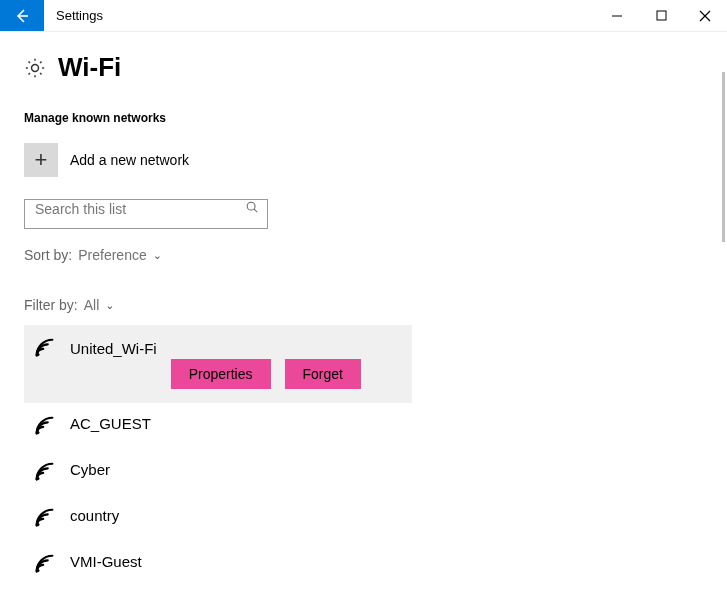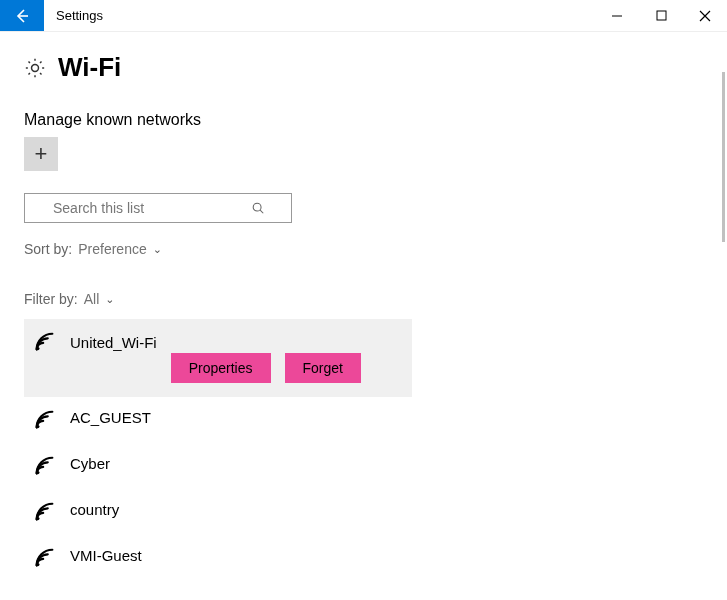--- a/index.html
+++ b/index.html
@@ -58,47 +58,47 @@
     align-items: center;
     gap: 12px;
     margin-bottom: 28px;
   }
   .page-header h1 {
     font-size: 26px;
     font-weight: 700;
     margin: 0;
   }
   h2.section {
-    font-size: 16px;
-    font-weight: 400;
-    margin: 0 0 8px 0;
+    font-size: 12px;
+    font-weight: 700;
+    margin: 0 0 18px 0;
   }
   .add-row {
     display: flex;
     align-items: center;
     gap: 12px;
     margin-bottom: 22px;
   }
   .add-tile {
     width: 34px;
     height: 34px;
     background: #d9d9d9;
     display: flex;
     align-items: center;
     justify-content: center;
     font-size: 22px;
     color: #333;
   }
   .search-wrap {
-    width: 268px;
+    width: 244px;
     height: 30px;
     border: 1px solid #999;
     display: flex;
-    align-items: center;
-    padding: 0 26px;
+    align-items: flex-start;
+    padding: 0 8px;
     margin-bottom: 18px;
   }
   .search-input {
     flex: 1;
     border: none;
     outline: none;
     font-size: 14px;
     font-family: inherit;
     background: transparent;
   }
@@ -202,20 +202,21 @@
     </span>
     <h1>Wi-Fi</h1>
   </div>
 
   <h2 class="section">Manage known networks</h2>
 
   <div class="add-row">
     <div class="add-tile">
       <span>+</span>
     </div>
+    <span>Add a new network</span>
   </div>
 
   <div class="search-wrap">
     <input class="search-input" type="text" placeholder="Search this list" style="">
     <span>
       <svg width="14" height="14" viewBox="0 0 16 16">
           <circle cx="7" cy="7" r="4.5" stroke="#666" stroke-width="1.2" fill="none"></circle>
           <path d="M10.5 10.5 L14 14" stroke="#666" stroke-width="1.2"></path>
         </svg>
     </span>

